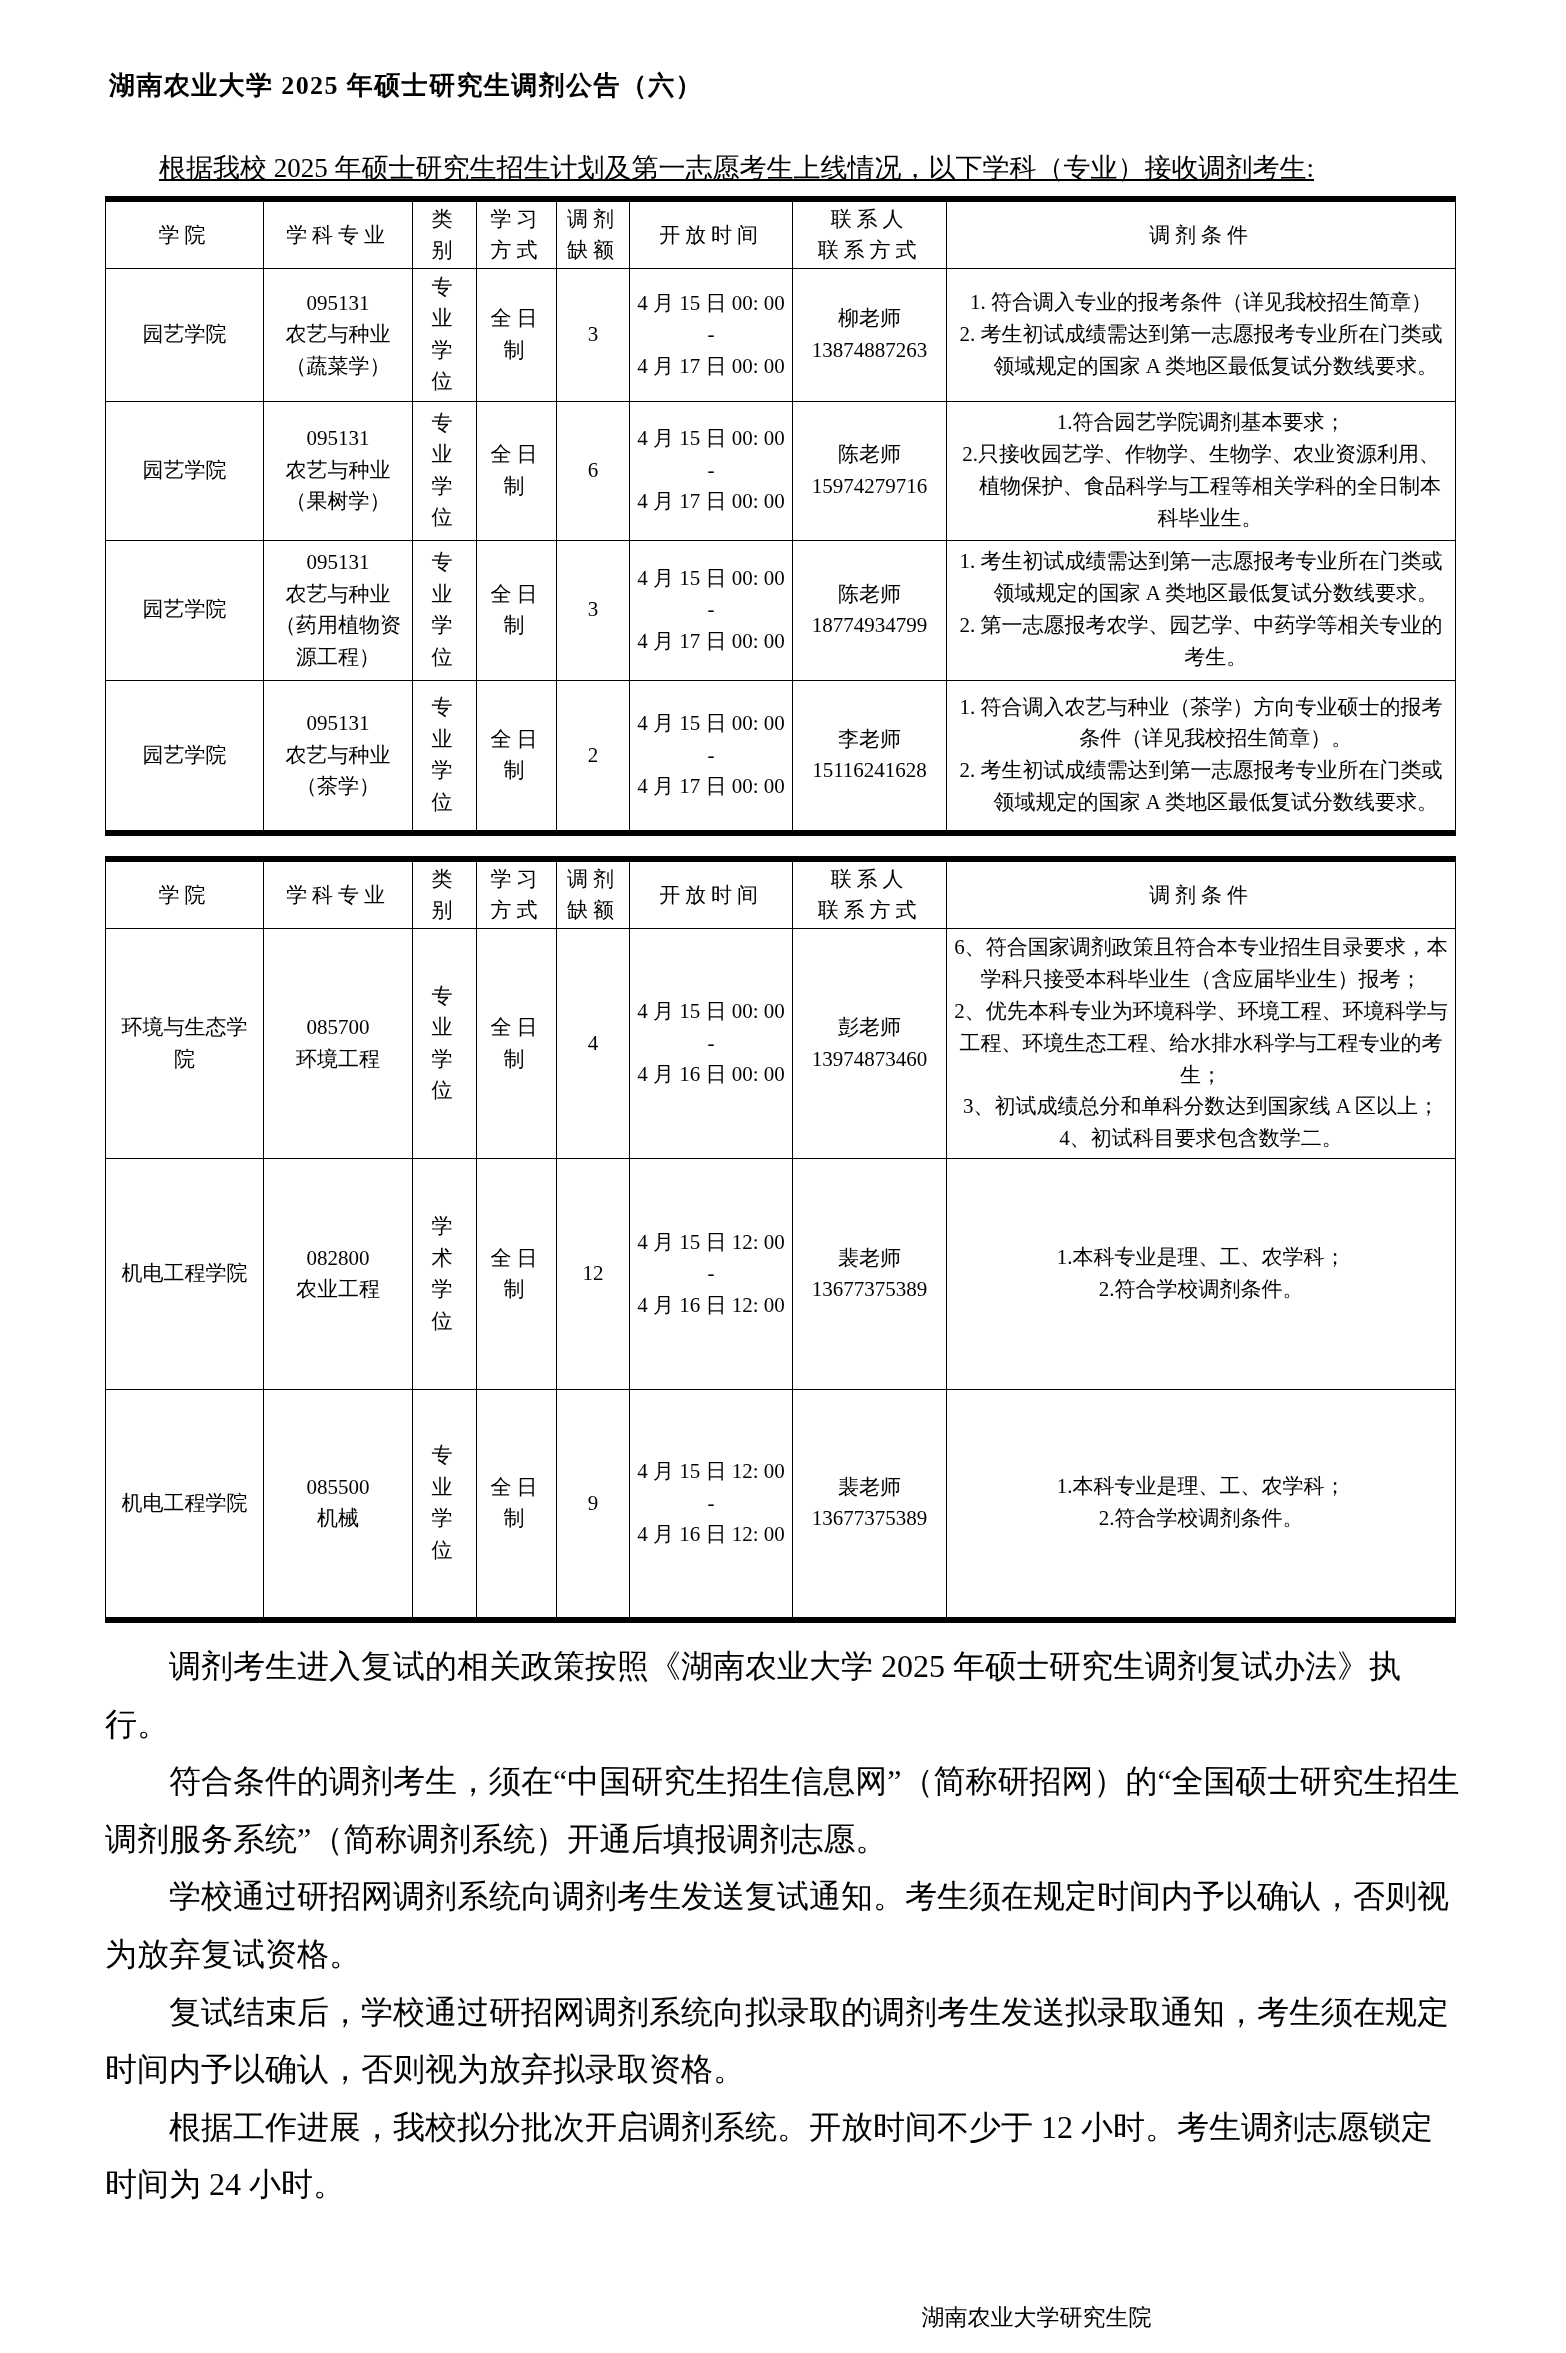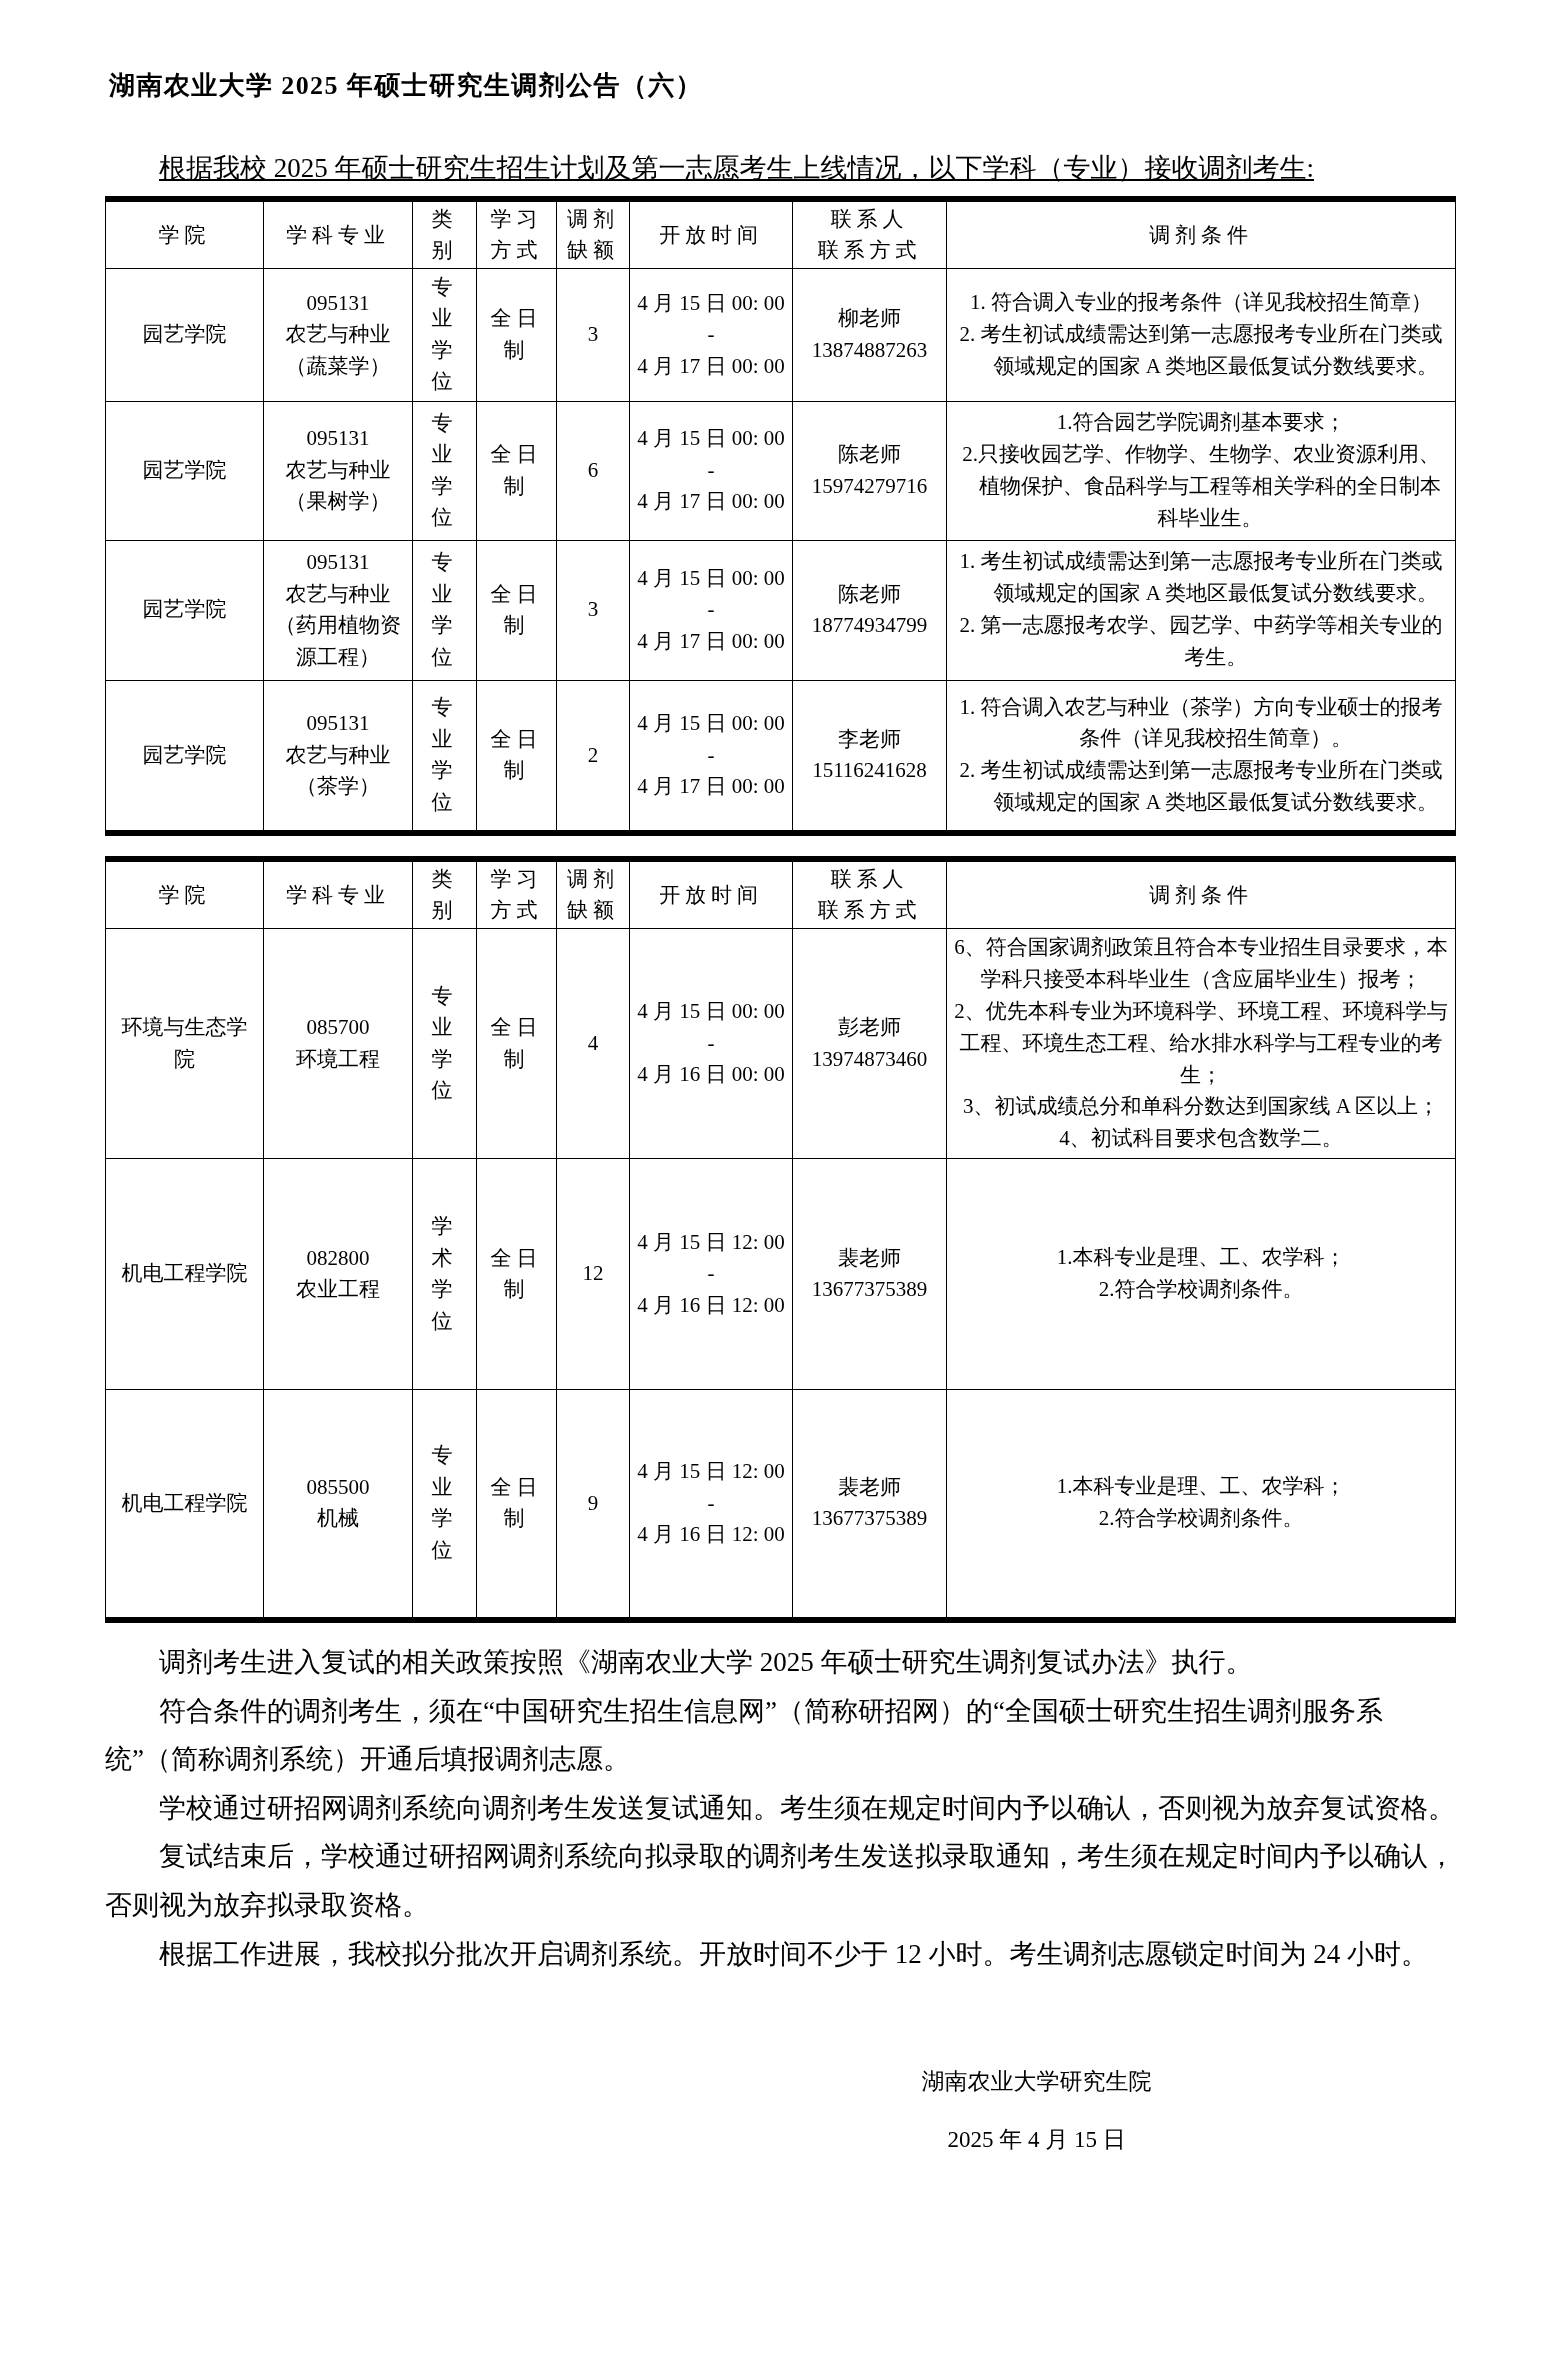--- a/index.html
+++ b/index.html
@@ -13,21 +13,21 @@
   table.sheet th,table.sheet td{border:1.4px solid #000;font-weight:normal;
     font-size:21px;text-align:center;vertical-align:middle;padding:2.8px 7px;line-height:1.5;}
   table.sheet th{white-space:pre-line;letter-spacing:4.9px;line-height:1.45;}
   td.pre{white-space:pre-line;}
   td.sp{letter-spacing:4.9px;}
   td.cond{text-align:left;padding:5.6px 9.8px;}
   .cond .item{line-height:1.52;}
   .cond .item.hang{padding-left:1.4em;text-indent:-1.4em;}
   .cond .item.hang-sm{padding-left:0.85em;text-indent:-0.85em;}
   .paras{margin-top:15.4px;}
-  .paras p{font-size:27px;line-height:1.8;margin:0;text-indent:2em;}
+  .paras p{font-size:32px;line-height:1.8;margin:0;text-indent:2em;}
   .footer{margin-top:75px;width:391px;margin-left:auto;margin-right:230px;
     text-align:center;font-size:23px;line-height:2.5;}
 </style>
 </head>
 <body>
 
 <div class="page">
 
   <h1 class="doc-title">湖南农业大学 2025 年硕士研究生调剂公告（六）</h1>
 

